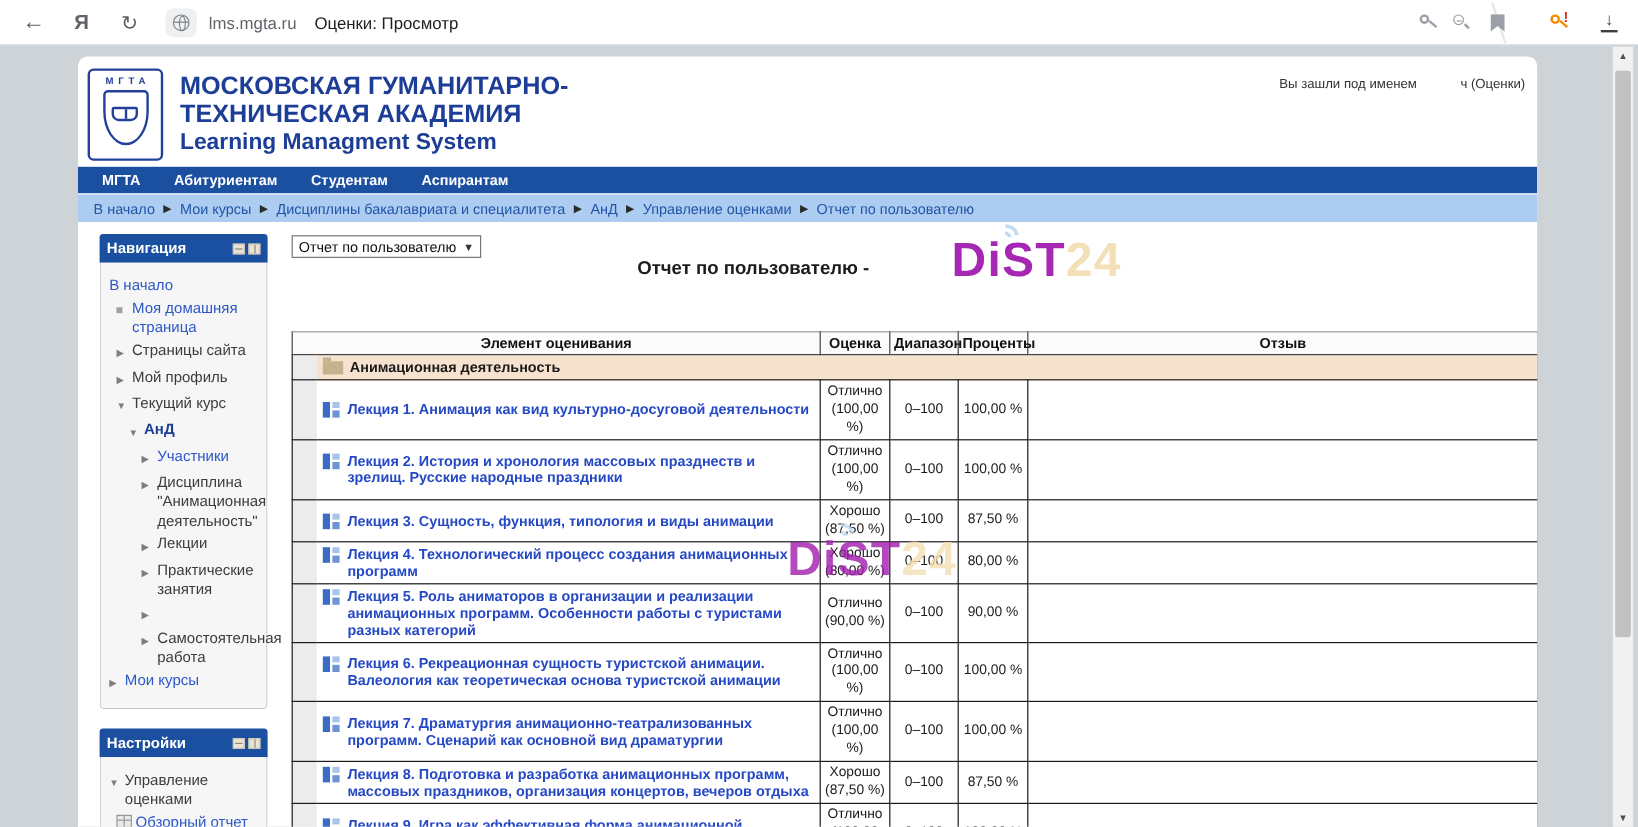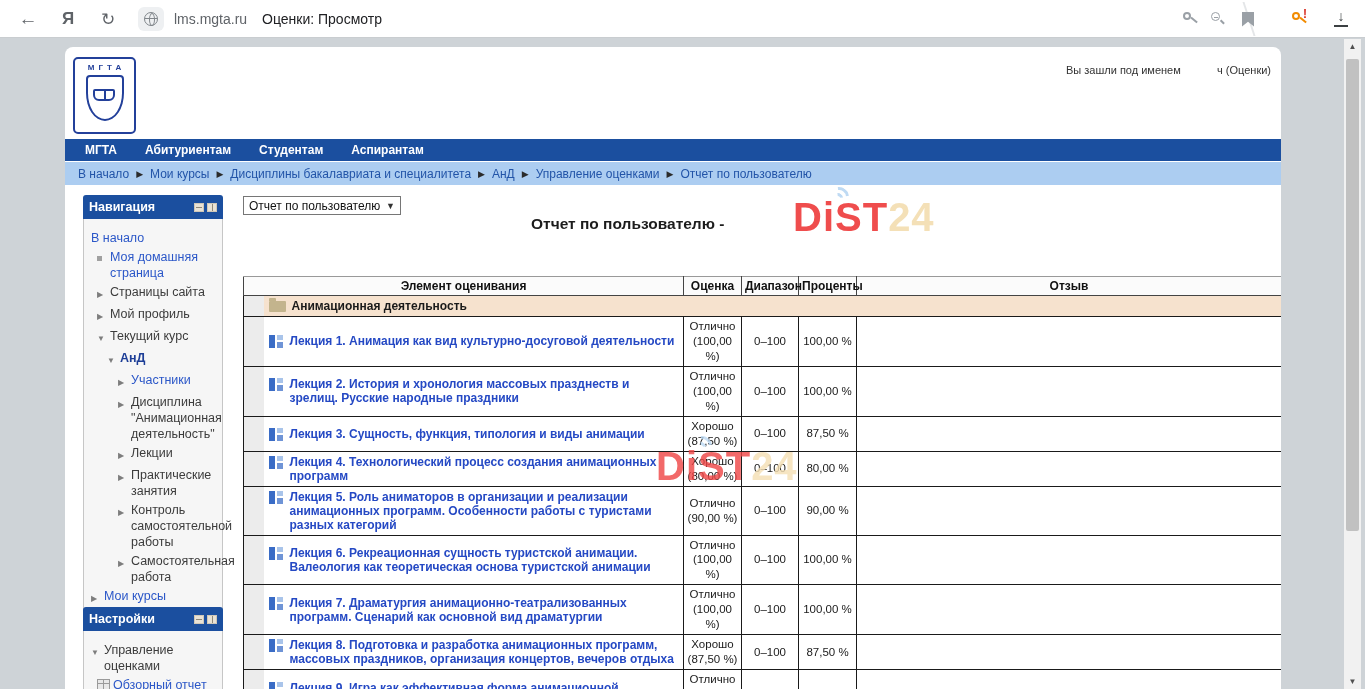--- a/index.html
+++ b/index.html
@@ -90,21 +90,21 @@
   .grades-ic::after { content:""; position:absolute; left:5px; top:0; bottom:0; border-left:1px solid #9a9a9a; }
 
   
   .content-main { position:absolute; left:178px; top:148px; width:1038px; }
   .report-select { position:absolute; left:0; top:1px; width:158px; height:19px; border:1px solid #767676; background:#fff; display:flex; align-items:center; font-size:12px; padding:0 5px; cursor:pointer; }
   .report-select .val { flex:1; color:#111; }
   .report-select .car { font-size:9px; color:#333; }
   .page-heading { position:absolute; left:288px; top:20px; font-size:15.5px; font-weight:bold; color:#1c1c1c; white-space:nowrap; }
 
   .watermark { position:absolute; pointer-events:none; font-weight:bold; font-size:40px; letter-spacing:1px; opacity:0.95; z-index:5; }
-  .watermark .wm-gray { color:#ef4444;text-align:center; }
+  .watermark .wm-gray { color:#a21caf;text-align:center; }
   .watermark .wm-orange { color:#f4dfb4; }
   .watermark.in-table { opacity:0.8; }
   .wm-arcs { position:absolute; left:34px; top:-10px; width:26px; height:16px; }
   .wm-arcs i { position:absolute; border:3px solid #bcd9f3; border-color:#bcd9f3 transparent transparent transparent; border-radius:50%; transform:rotate(38deg); }
   .wm-arcs i.a1 { left:6px; top:8px; width:10px; height:10px; }
   .wm-arcs i.a2 { left:2px; top:2px; width:20px; height:20px; }
   .wm1 { left:550px; top:0px; }
   .wm2 { left:413px; top:249px; }
 
   
@@ -177,20 +177,23 @@
 
 <div class="card">
 
   <div class="logo-box">
     <div class="logo-word">МГТА</div>
     <div class="logo-shield">
         <div class="logo-book"></div>
       </div>
   </div>
 
+  <div class="hdr-line l1">МОСКОВСКАЯ ГУМАНИТАРНО-</div>
+  <div class="hdr-line l2">ТЕХНИЧЕСКАЯ АКАДЕМИЯ</div>
+  <div class="hdr-line l3">Learning Managment System</div>
 
   <div class="login-line login-prefix">Вы зашли под именем</div>
   <div class="login-line login-exit">ч (Оценки)</div>
 
   <div class="navbar">
       <span>МГТА</span>
       <span>Абитуриентам</span>
       <span>Студентам</span>
       <span>Аспирантам</span>
     </div>
@@ -250,21 +253,20 @@
         <div class="nav-item d3 plain">
           <span class="bullet">▶</span>
           <span class="lbl">Лекции</span>
         </div>
         <div class="nav-item d3 plain">
           <span class="bullet">▶</span>
           <span class="lbl">Практические занятия</span>
         </div>
         <div class="nav-item d3 plain">
           <span class="bullet">▶</span>
-          <span class="lbl">Контроль самостоятельной работы</span>
         </div>
         <div class="nav-item d3 plain">
           <span class="bullet">▶</span>
           <span class="lbl">Самостоятельная работа</span>
         </div>
         <div class="nav-item d0 link">
           <span class="bullet">▶</span>
           <span class="lbl">Мои курсы</span>
         </div>
       </div>

